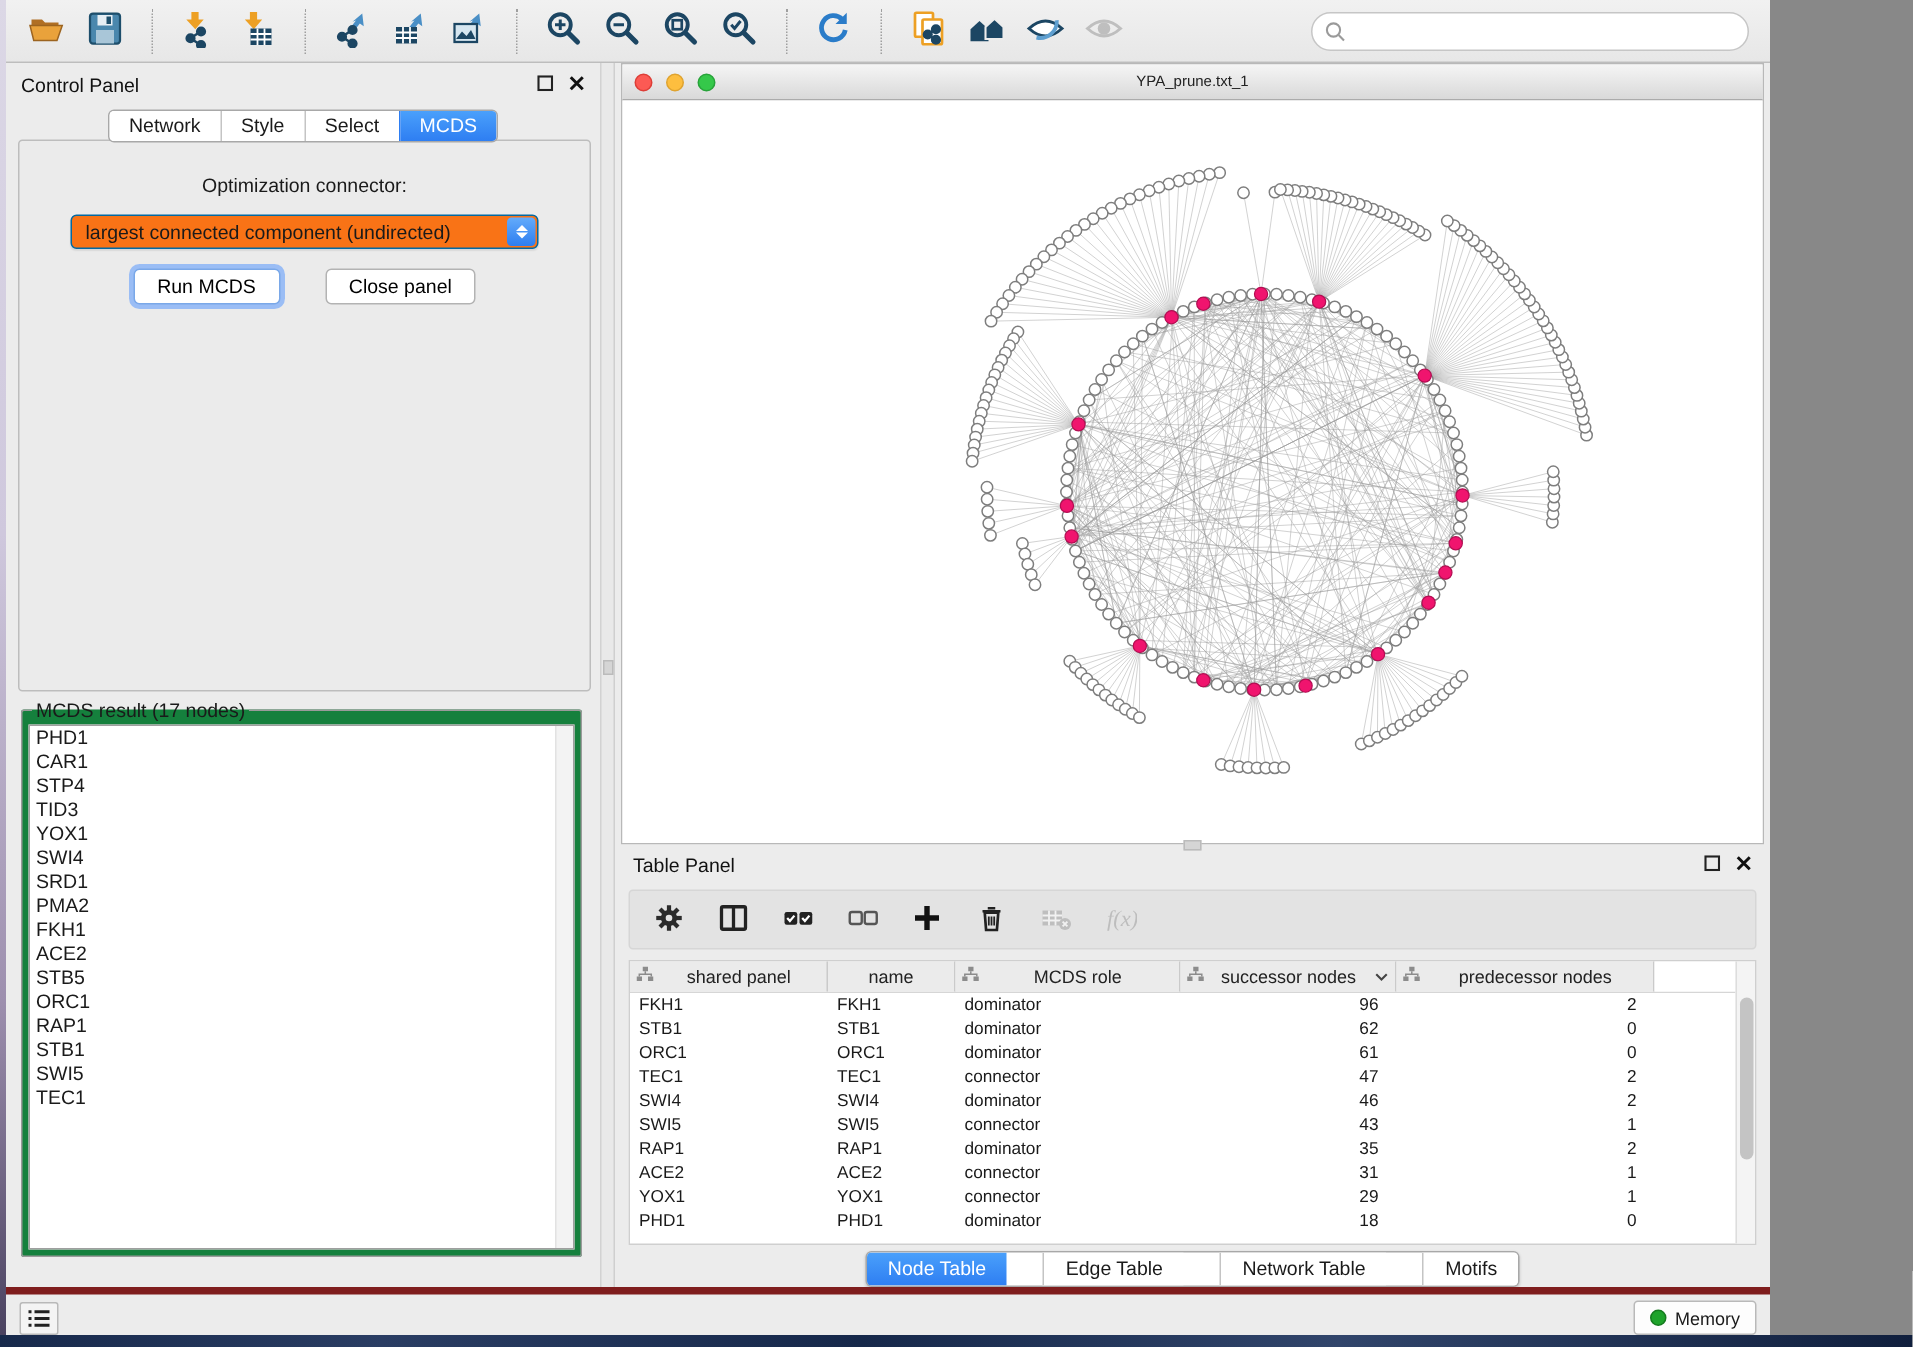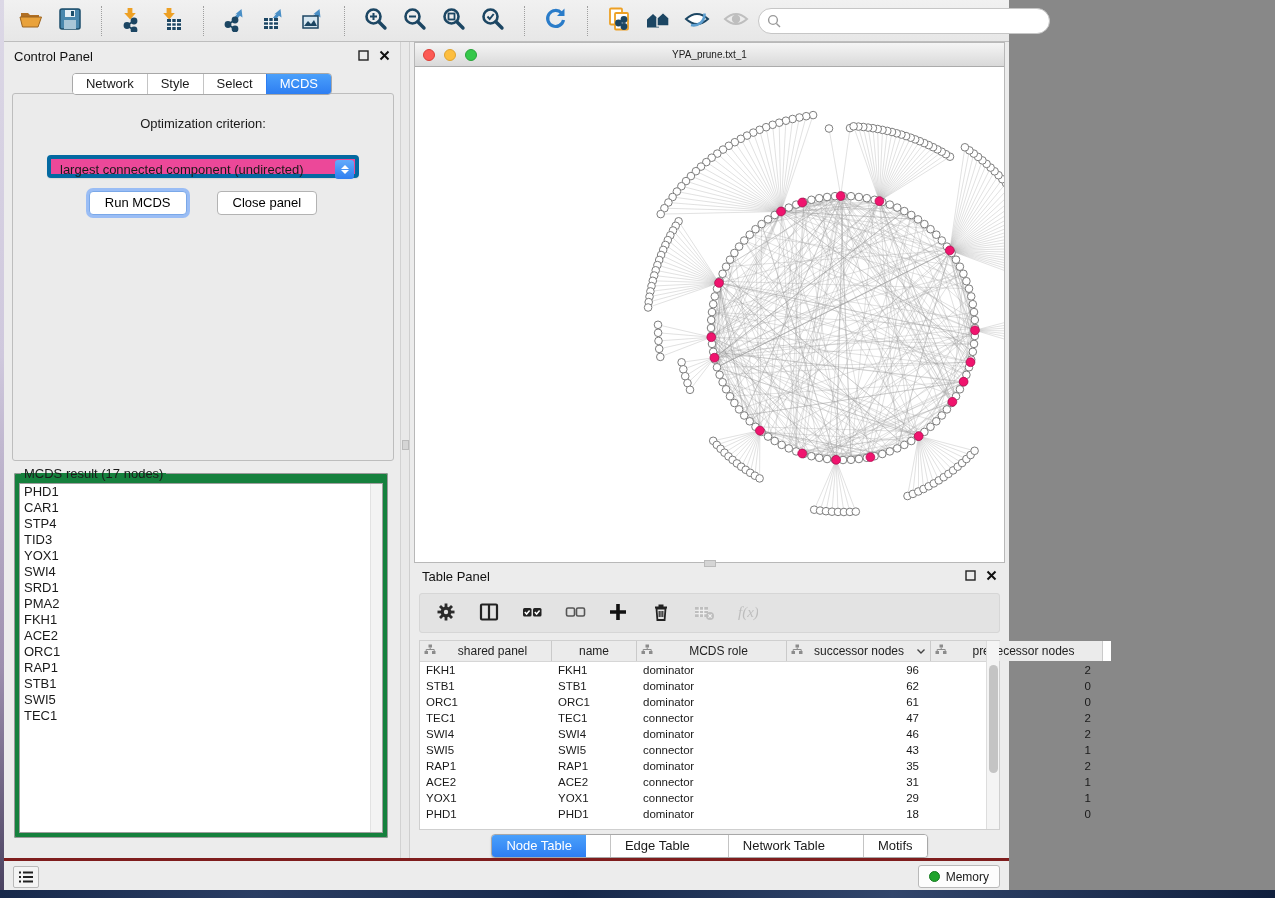--- a/index.html
+++ b/index.html
@@ -7,21 +7,21 @@
               font-family:"Liberation Sans", sans-serif; font-size:13px; color:#1a1a1a; }
   body { position:relative; background:#888; }
 
   
   .desktop-left   { position:absolute; left:0; top:0; width:4px; height:890px;
                     background:linear-gradient(#dcd8e6, #cfc8dd 40%, #9d8fae 75%, #4a4260); }
   .desktop-bottom { position:absolute; left:0; top:890px; width:1275px; height:8px;
                     background:linear-gradient(90deg,#17294b,#2a3d63 20%,#16284a 45%,#31456b 70%,#101f3d); }
 
   
-  .app { position:absolute; left:4px; top:0; width:1005px; height:890px; background:#ececec; }
+  .app { position:absolute; left:4px; top:0; width:1176px; height:890px; background:#ececec; }
 
   
   .toolbar { position:absolute; left:0; top:0; right:0; height:42px; display:flex; align-items:center;
              padding:0 10px; gap:5px; background:linear-gradient(#f1f1f1,#e7e7e7); border-bottom:1px solid #bdbdbd; }
   .tb-btn { width:34px; height:34px; display:flex; align-items:center; justify-content:center; border-radius:4px; }
   .tb-btn.disabled { opacity:.55; filter:grayscale(1); }
   .tb-sep { width:1px; height:30px; border-left:1px dotted #9f9f9f; margin:0 9px; }
   .search-wrap { margin-left:auto; margin-right:4px; position:relative; }
   .search-wrap input { width:292px; height:26px; border:1px solid #c6c6c6; border-radius:13px;
                        background:#fff; padding:0 10px 0 28px; font-size:12px; outline:none; }
@@ -37,22 +37,22 @@
   .panel-ctl { position:absolute; top:7px; display:flex; gap:10px; }
   .cp-header .panel-ctl { right:10px; }
   .cp-tabs { position:absolute; left:0; top:31px; width:100%; display:flex; justify-content:center; z-index:2; }
   .seg { display:flex; border:1px solid #a8a8a8; border-radius:4px; overflow:hidden; background:#fff; }
   .seg .tab { padding:2px 13px 3px 13px; font-size:13px; background:#fff; border-left:1px solid #c4c4c4; cursor:default; }
   .seg .tab:first-child { border-left:none; }
   .seg .tab.active { background:linear-gradient(#4aa0fb,#2e7ef2); color:#fff; border-left-color:#2e7ef2; }
   .cp-body { position:absolute; left:8px; right:6px; top:51px; height:368px;
              border:1px solid #bdbdbd; border-radius:3px; background:#ebebeb; }
   .opt-label { margin-top:22px; text-align:center; font-size:13px; }
-  .select-box { position:relative; margin:24px auto 0 auto; width:312px; height:23px; background:#ec4899;
-                border:4px solid #0369a1; border-radius:4px; line-height:21px; padding-left:9px;
+  .select-box { position:relative; margin:12px auto 0 auto; width:312px; height:23px; background:#f97316;
+                border:1px solid #0369a1; border-radius:4px; line-height:21px; padding-left:9px;
                 font-size:13px; box-shadow:0 1px 1px rgba(0,0,0,.08); }
   .select-box .stepper { position:absolute; right:1px; top:1px; width:19px; height:19px; border-radius:3px;
                          background:linear-gradient(#63abfb,#2e7ef0); display:flex; flex-direction:column;
                          align-items:center; justify-content:center; gap:1px; }
   .stepper i { display:block; width:0; height:0; border-left:4px solid transparent; border-right:4px solid transparent; }
   .stepper .up { border-bottom:4px solid #fff; }
   .stepper .dn { border-top:4px solid #fff; }
   .btn-row { margin-top:13px; display:flex; justify-content:center; gap:30px; }
   .push-btn { background:#fff; border:1px solid #b3b3b3; border-radius:4px; padding:3px 15px 4px 15px;
               font-size:13px; font-family:"Liberation Sans",sans-serif; }
@@ -114,21 +114,21 @@
   .tcell.num { text-align:right; padding-right:12px; }
   .tbl-scroll { position:absolute; right:0; top:0; bottom:0; width:13px; background:#f4f4f4; border-left:1px solid #ddd; }
   .tbl-thumb { position:absolute; left:2px; top:24px; width:9px; height:108px; background:#c4c4c4; border-radius:5px; }
 
   .tp-tabs { position:absolute; left:0; right:0; top:271px; display:flex; justify-content:center; }
   .tp-tabs .seg { box-shadow:0 1px 2px rgba(0,0,0,.15);gap:24px; }
   .tp-tabs .tab { padding:3px 14px 4px 14px; }
 
   
   .status-bar { position:absolute; left:0; right:0; bottom:0; height:32px; background:#ececec;
-                border-top:3px solid #7f1d1d; }
+                border-top:5px solid #7f1d1d; }
   .list-btn { position:absolute; left:9px; top:5px; width:26px; height:22px; background:#f4f4f4;
               border:1px solid #b9b9b9; border-radius:2px; display:flex; align-items:center; justify-content:center; }
   .memory-btn { position:absolute; right:9px; top:4px; height:23px; background:#fdfdfd; border:1px solid #b9b9b9;
                 border-radius:3px; display:flex; align-items:center; gap:6px; padding:0 10px; font-size:12px; }
   .memory-dot { width:11px; height:11px; border-radius:50%; background:#1ea32b; border:1px solid #157a1f; }
 
   .float-ic, .close-ic { display:inline-block; }
 </style>
 </head>
 <body>
@@ -307,21 +307,21 @@
       </div>
       <div class="cp-tabs">
         <div class="seg" id="cp-tabseg">
             <div class="tab">Network</div>
             <div class="tab">Style</div>
             <div class="tab">Select</div>
             <div class="tab active">MCDS</div>
           </div>
       </div>
       <div class="cp-body">
-        <div class="opt-label">Optimization criterion:</div>
+        <div class="opt-label">Optimization connector:</div>
         <div class="select-box">
           <span>largest connected component (undirected)</span>
           <span class="stepper">
               <i class="up"></i>
               <i class="dn"></i>
             </span>
         </div>
         <div class="btn-row">
           <button class="push-btn focused">Run MCDS</button>
           <button class="push-btn">Close panel</button>
@@ -334,20 +334,21 @@
             <div class="item">PHD1</div>
               <div class="item">CAR1</div>
               <div class="item">STP4</div>
               <div class="item">TID3</div>
               <div class="item">YOX1</div>
               <div class="item">SWI4</div>
               <div class="item">SRD1</div>
               <div class="item">PMA2</div>
               <div class="item">FKH1</div>
               <div class="item">ACE2</div>
+              <div class="item">STB5</div>
               <div class="item">ORC1</div>
               <div class="item">RAP1</div>
               <div class="item">STB1</div>
               <div class="item">SWI5</div>
               <div class="item">TEC1</div>
               <div class="result-track"></div>
           </div>
         </div>
       </fieldset>
     </div>

